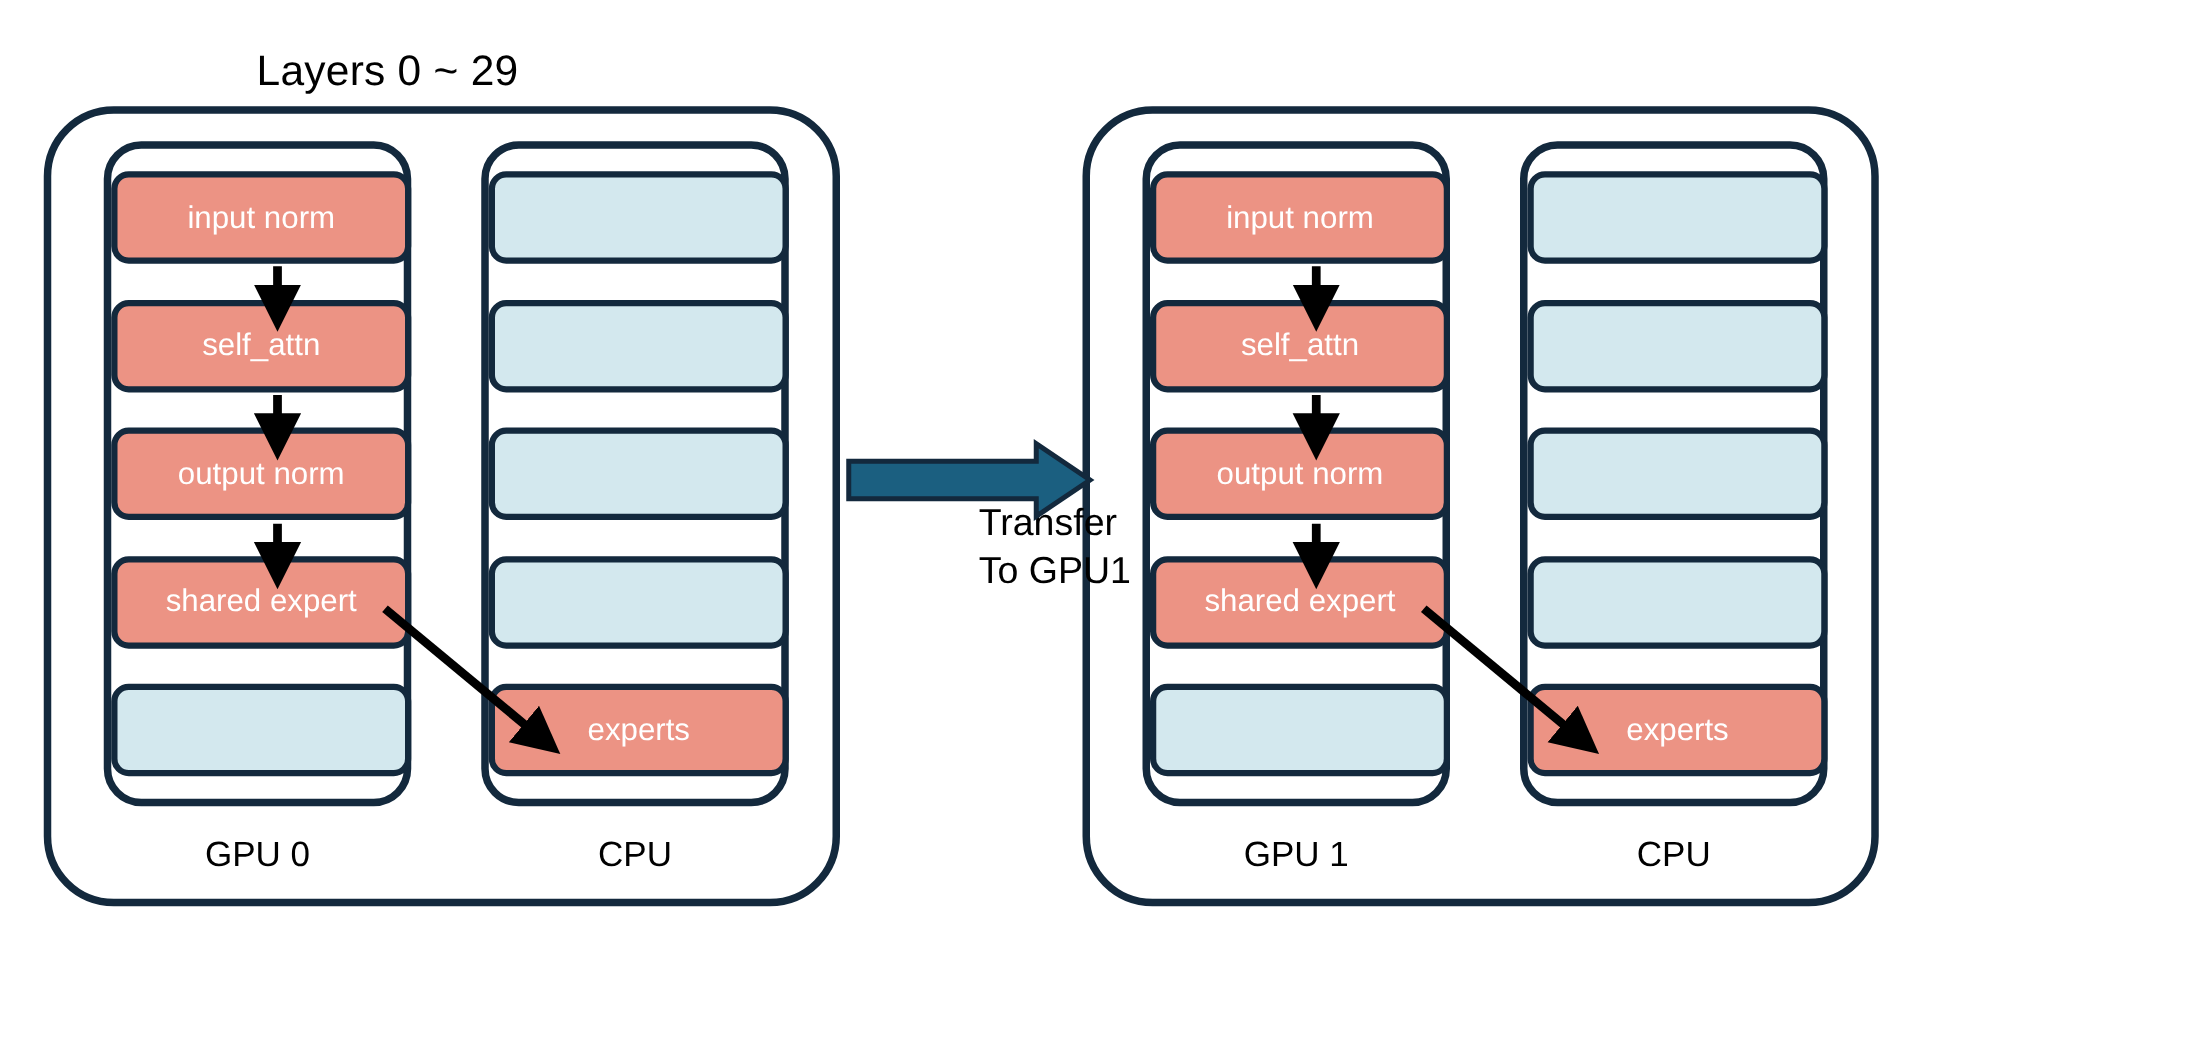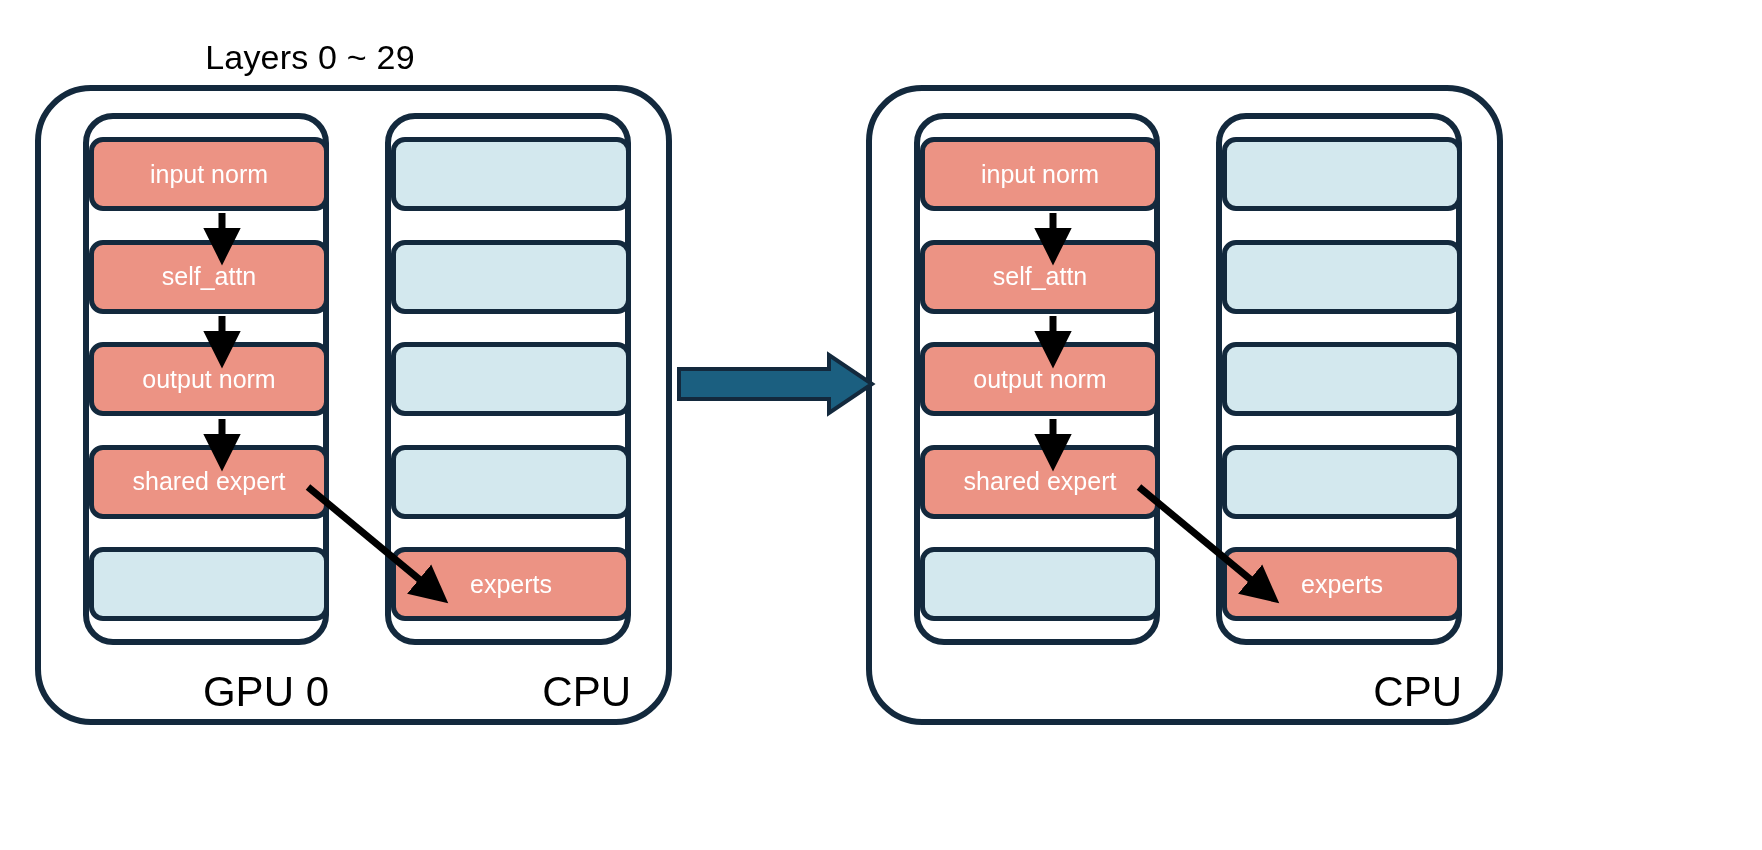--- a/index.html
+++ b/index.html
@@ -73,24 +73,24 @@
   .block.active {
     background: #ec9384;
   }
   .block.idle {
     background: #d3e8ee;
   }
 
   
   .device-label {
     position: absolute;
-    font-size: 42px;
+    font-size: 28px;
     color: #000000;
     white-space: nowrap;
-    text-align: right;
+    text-align: center;
   }
 
   
   .transfer-label {
     position: absolute;
     font-size: 30px;
     color: #000000;
     line-height: 1.28;
     white-space: nowrap;
   }
@@ -143,22 +143,27 @@
   </div>
 
   <div class="column" style="left:1216px; top:113px; width:246px; height:532px;">
     <div class="block idle"></div>
     <div class="block idle"></div>
     <div class="block idle"></div>
     <div class="block idle"></div>
     <div class="block active">experts</div>
   </div>
 
+  <div class="device-label" style="left:914px; top:668px; width:246px;">GPU 1</div>
   <div class="device-label" style="left:1216px; top:668px; width:246px;">CPU</div>
 
+  <div class="transfer-label" style="left:783px; top:400px;">
+    <div>Transfer</div>
+    <div>To GPU1</div>
+  </div>
 
   <svg class="overlay" viewBox="0 0 1762 850">
     <defs>
       <marker id="tip" markerWidth="6" markerHeight="6" refX="2.2" refY="3" orient="auto" markerUnits="strokeWidth">
         <path d="M0,0.3 L5.4,3 L0,5.7 z" fill="#000000"></path>
       </marker>
     </defs>
 
     <g>
       <line x1="222" y1="213" x2="222" y2="243" stroke="#000000" stroke-width="7" marker-end="url(#tip)"></line>

